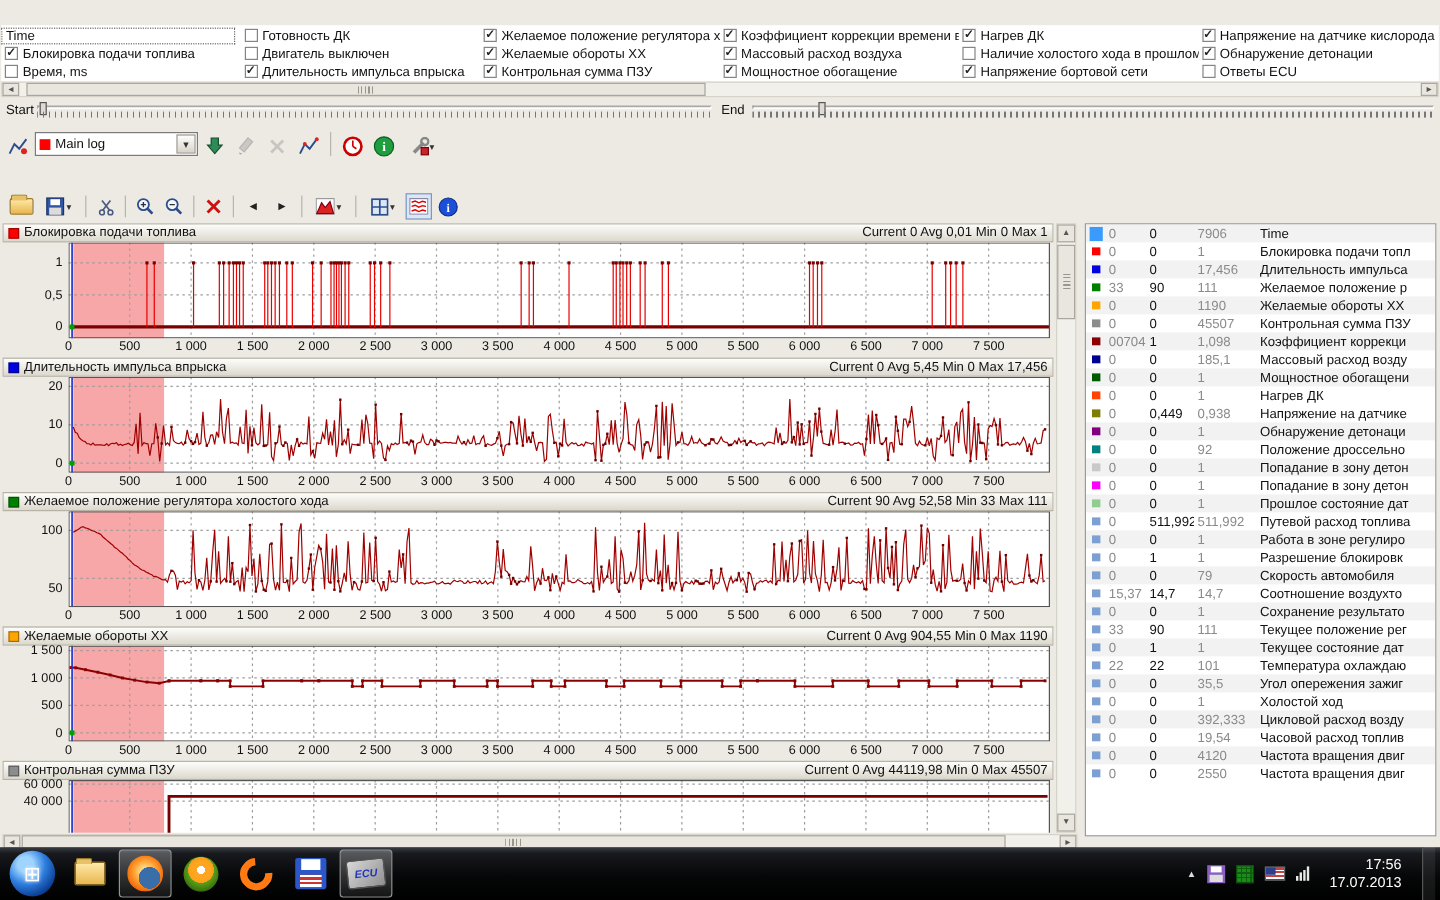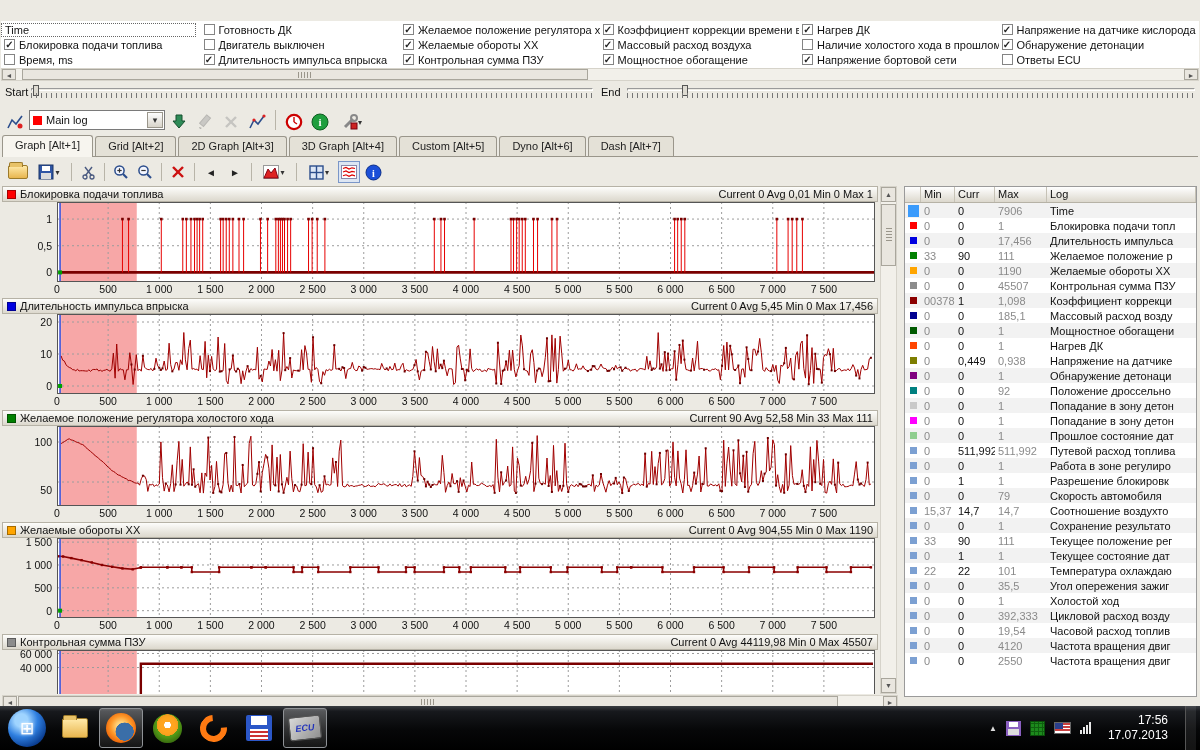--- a/index.html
+++ b/index.html
@@ -275,29 +275,20 @@
     <span class="tbtn" style="width:36px">
       <svg width="16" height="16">
           <line x1="3" y1="13" x2="11" y2="5" stroke="#888" stroke-width="3"></line>
           <circle cx="12" cy="4" r="3" fill="none" stroke="#888" stroke-width="2"></circle>
           <rect x="9" y="9" width="6" height="6" fill="#c22" stroke="#701"></rect>
         </svg>
       <span class="dd" style="font-size:8px;color:#333">▾</span>
     </span>
   </div>
 
-  <div class="tabs" id="tabs">
-      <div class="tab active">Graph [Alt+1]</div>
-      <div class="tab">Grid [Alt+2]</div>
-      <div class="tab">2D Graph [Alt+3]</div>
-      <div class="tab">3D Graph [Alt+4]</div>
-      <div class="tab">Custom [Alt+5]</div>
-      <div class="tab">Dyno [Alt+6]</div>
-      <div class="tab">Dash [Alt+7]</div>
-    </div>
 
   <div class="gtb">
     <span class="gbtn">
         <span class="ic-folder" style="width:20px;height:14px"></span>
       </span>
     <span class="gbtn" style="min-width:34px">
       <svg width="16" height="16">
           <rect x="1" y="1" width="14" height="14" fill="#2f55a4" stroke="#1b3467"></rect>
           <rect x="4" y="2" width="8" height="5" fill="#fff"></rect>
           <rect x="3" y="9" width="10" height="6" fill="#dcdcdc"></rect>
@@ -1034,27 +1025,20 @@
     <span class="sbtn">◄</span>
     <div class="strack">
         <div class="sthumb" style="left:1px;width:820px">
           <span class="grip"></span>
         </div>
       </div>
     <span class="sbtn">►</span>
   </div>
 
   <div class="sidetable" id="sidetable">
-      <div class="trow thead">
-        <span class="tc sw"></span>
-        <span class="tc c1">Min</span>
-        <span class="tc c2">Curr</span>
-        <span class="tc c3">Max</span>
-        <span class="tc c4">Log</span>
-      </div>
       <div class="trow alt">
         <span class="tc sw">
           <span class="swq big" style="background: rgb(58, 155, 252);"></span>
         </span>
         <span class="tc c1 tmin">0</span>
         <span class="tc c2">0</span>
         <span class="tc c3 tmax">7906</span>
         <span class="tc c4">Time</span>
       </div>
       <div class="trow">
@@ -1099,21 +1083,21 @@
         </span>
         <span class="tc c1 tmin">0</span>
         <span class="tc c2">0</span>
         <span class="tc c3 tmax">45507</span>
         <span class="tc c4">Контрольная сумма ПЗУ</span>
       </div>
       <div class="trow alt">
         <span class="tc sw">
           <span class="swq" style="background: rgb(139, 0, 0);"></span>
         </span>
-        <span class="tc c1 tmin">00378</span>
+        <span class="tc c1 tmin">00704</span>
         <span class="tc c2">1</span>
         <span class="tc c3 tmax">1,098</span>
         <span class="tc c4">Коэффициент коррекци</span>
       </div>
       <div class="trow">
         <span class="tc sw">
           <span class="swq" style="background: rgb(0, 0, 144);"></span>
         </span>
         <span class="tc c1 tmin">0</span>
         <span class="tc c2">0</span>

